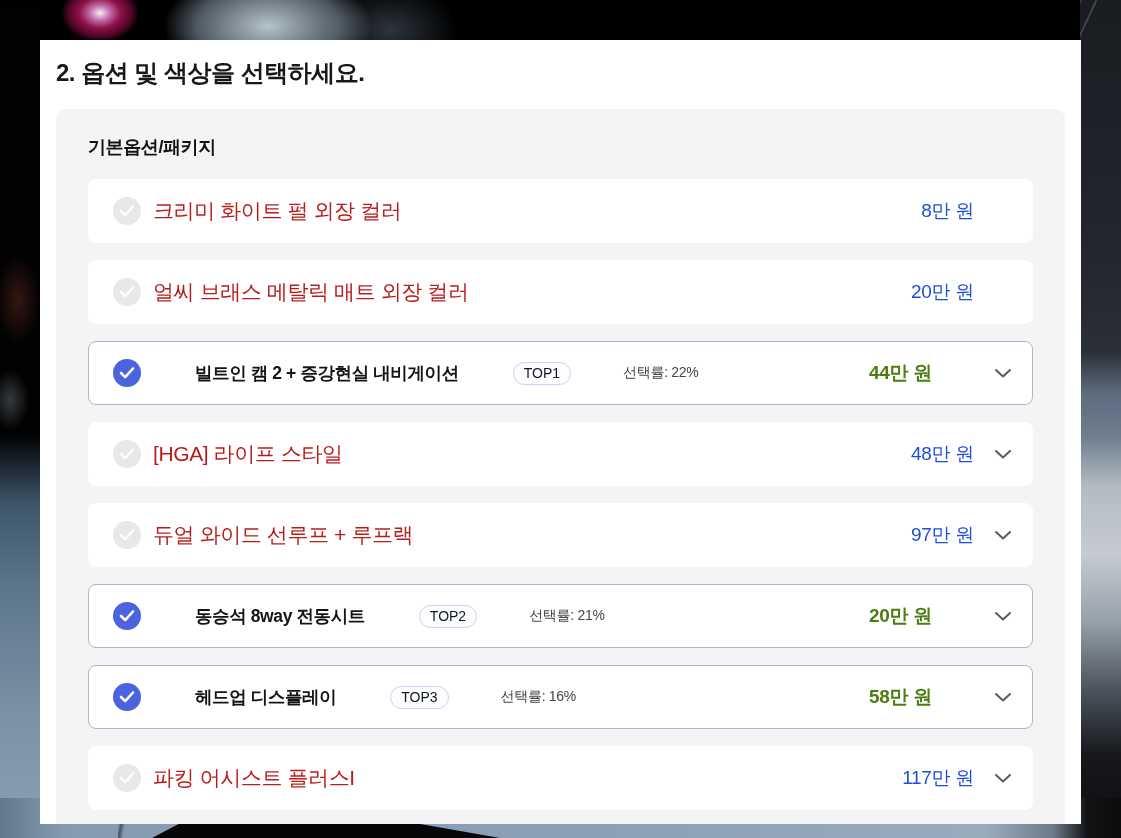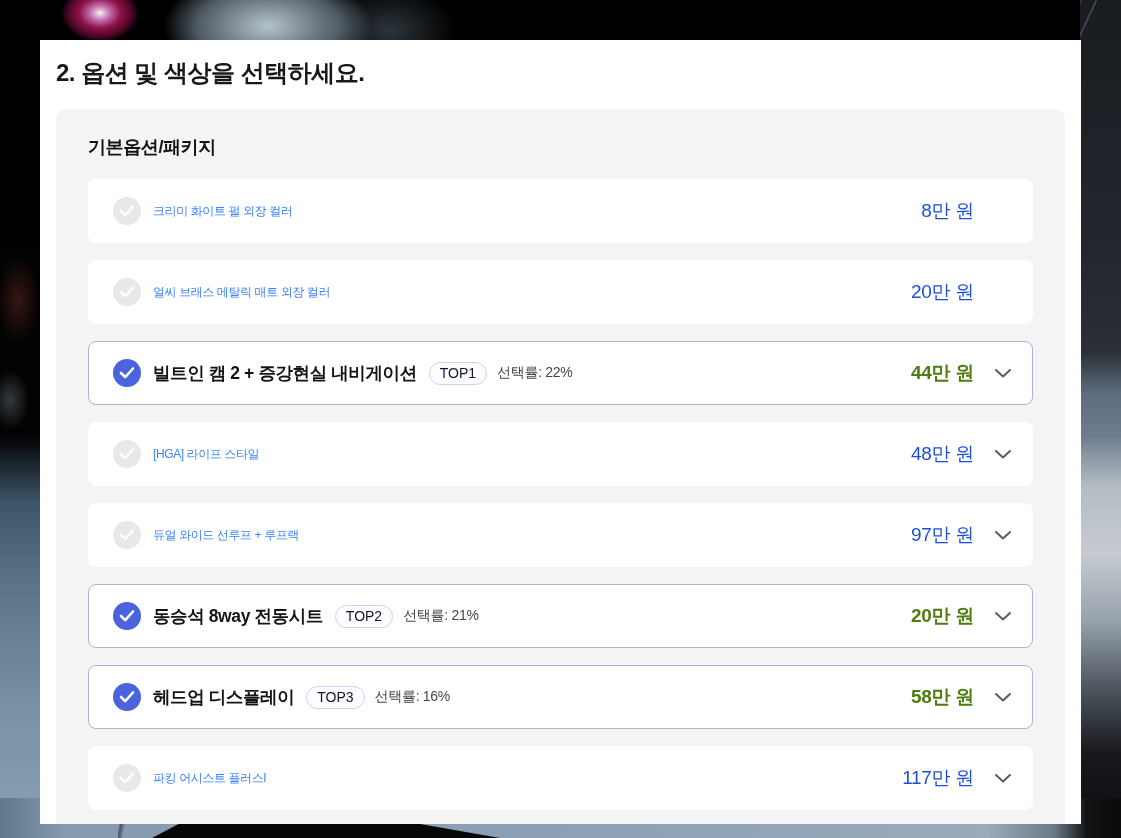--- a/index.html
+++ b/index.html
@@ -73,34 +73,34 @@
     height: 64px;
     background: #fff;
     border: 1px solid transparent;
     border-radius: 8px;
     margin-bottom: 17px;
     display: flex;
     align-items: center;
     padding: 0 20px 0 24px;
     cursor: pointer;
   }
-  .option-row.selected { border-color: #a9b5d2; }
+  .option-row.selected { border-color: #a9b5d2; gap: 42px; }
   .check {
     width: 28px; height: 28px; border-radius: 50%;
     background: #e8e8e9;
     display: flex; align-items: center; justify-content: center;
     flex: none;
     margin-right: 12px;
   }
   .check svg { display: block; }
   .check polyline { stroke: #fcfcfc; }
   .option-row.selected .check { background: #4b63dc; }
   .option-row.selected .check polyline { stroke: #ffffff; }
   .opt-label {
-    font-size: 12px; color: #3b82f6;
+    font-size: 21px; color: #b91c1c;
     letter-spacing: -0.4px;
     white-space: nowrap;
   }
   .option-row.selected .opt-label { font-weight: bold; color: #131417; font-size: 17.5px; }
   .badge {
     margin-left: 12px;
     font-size: 14px;
     color: #0f172a;
     border: 1px solid #dcc8f5;
     background: #fdfcff;

